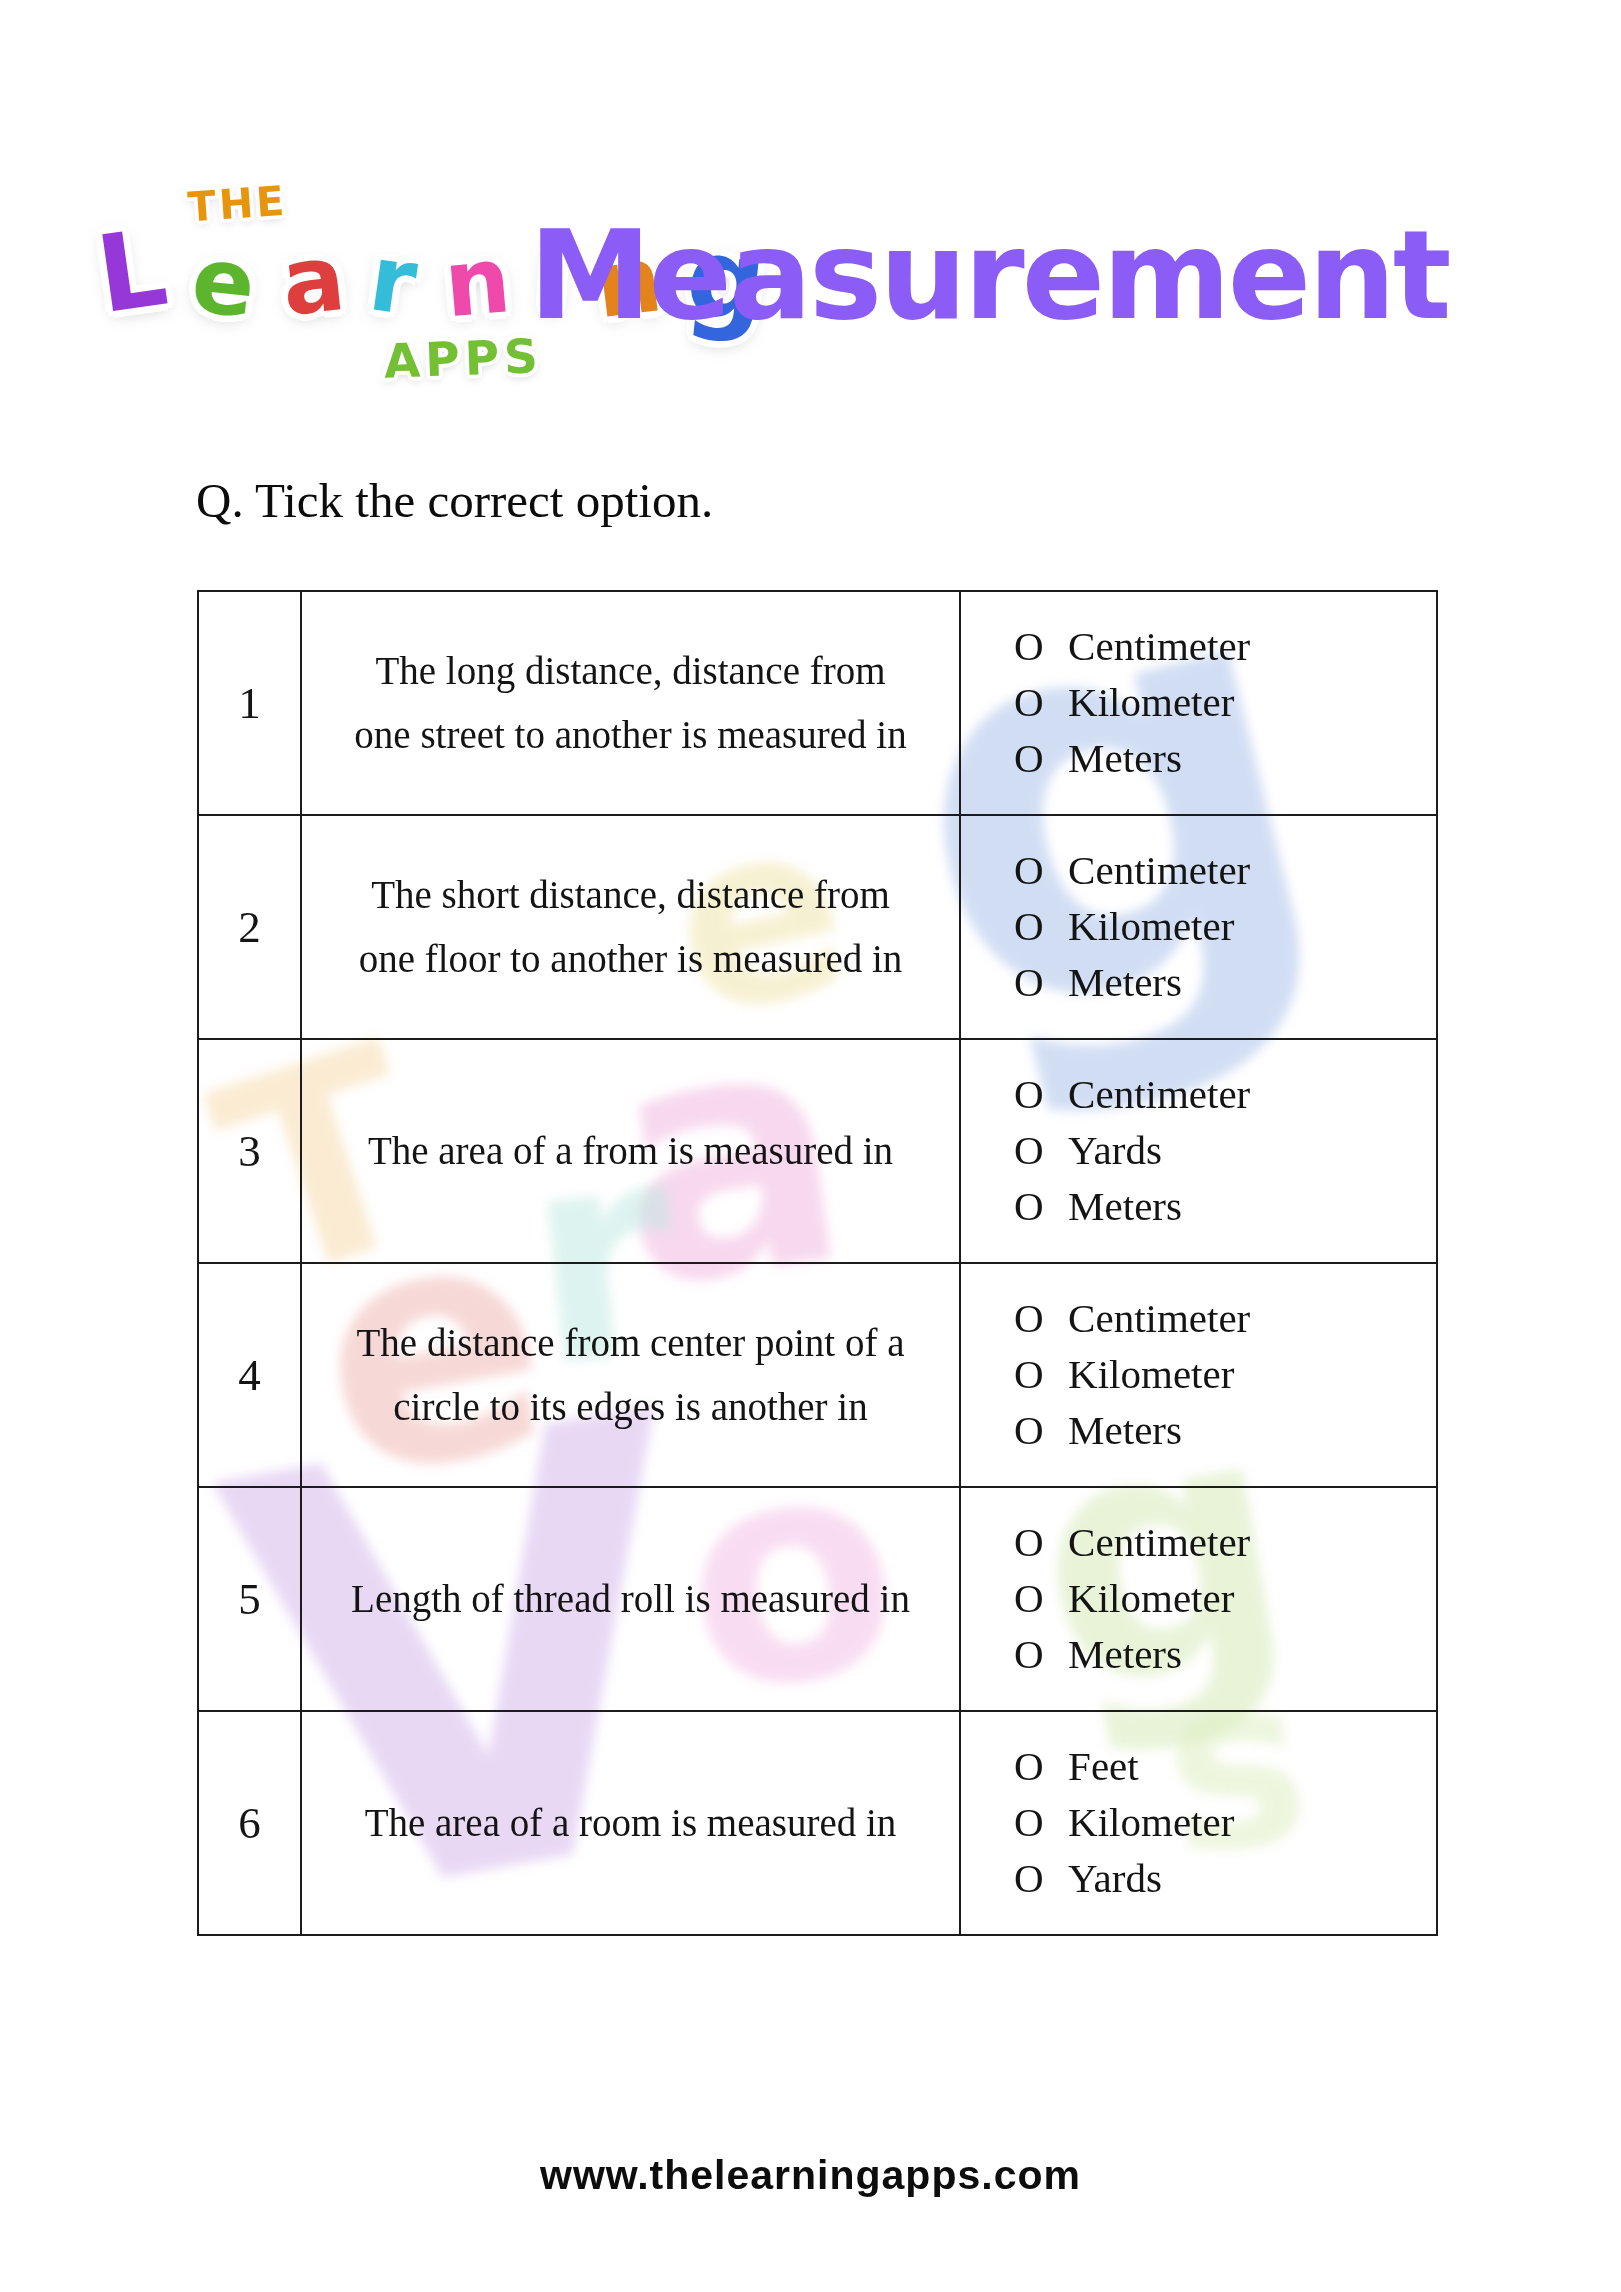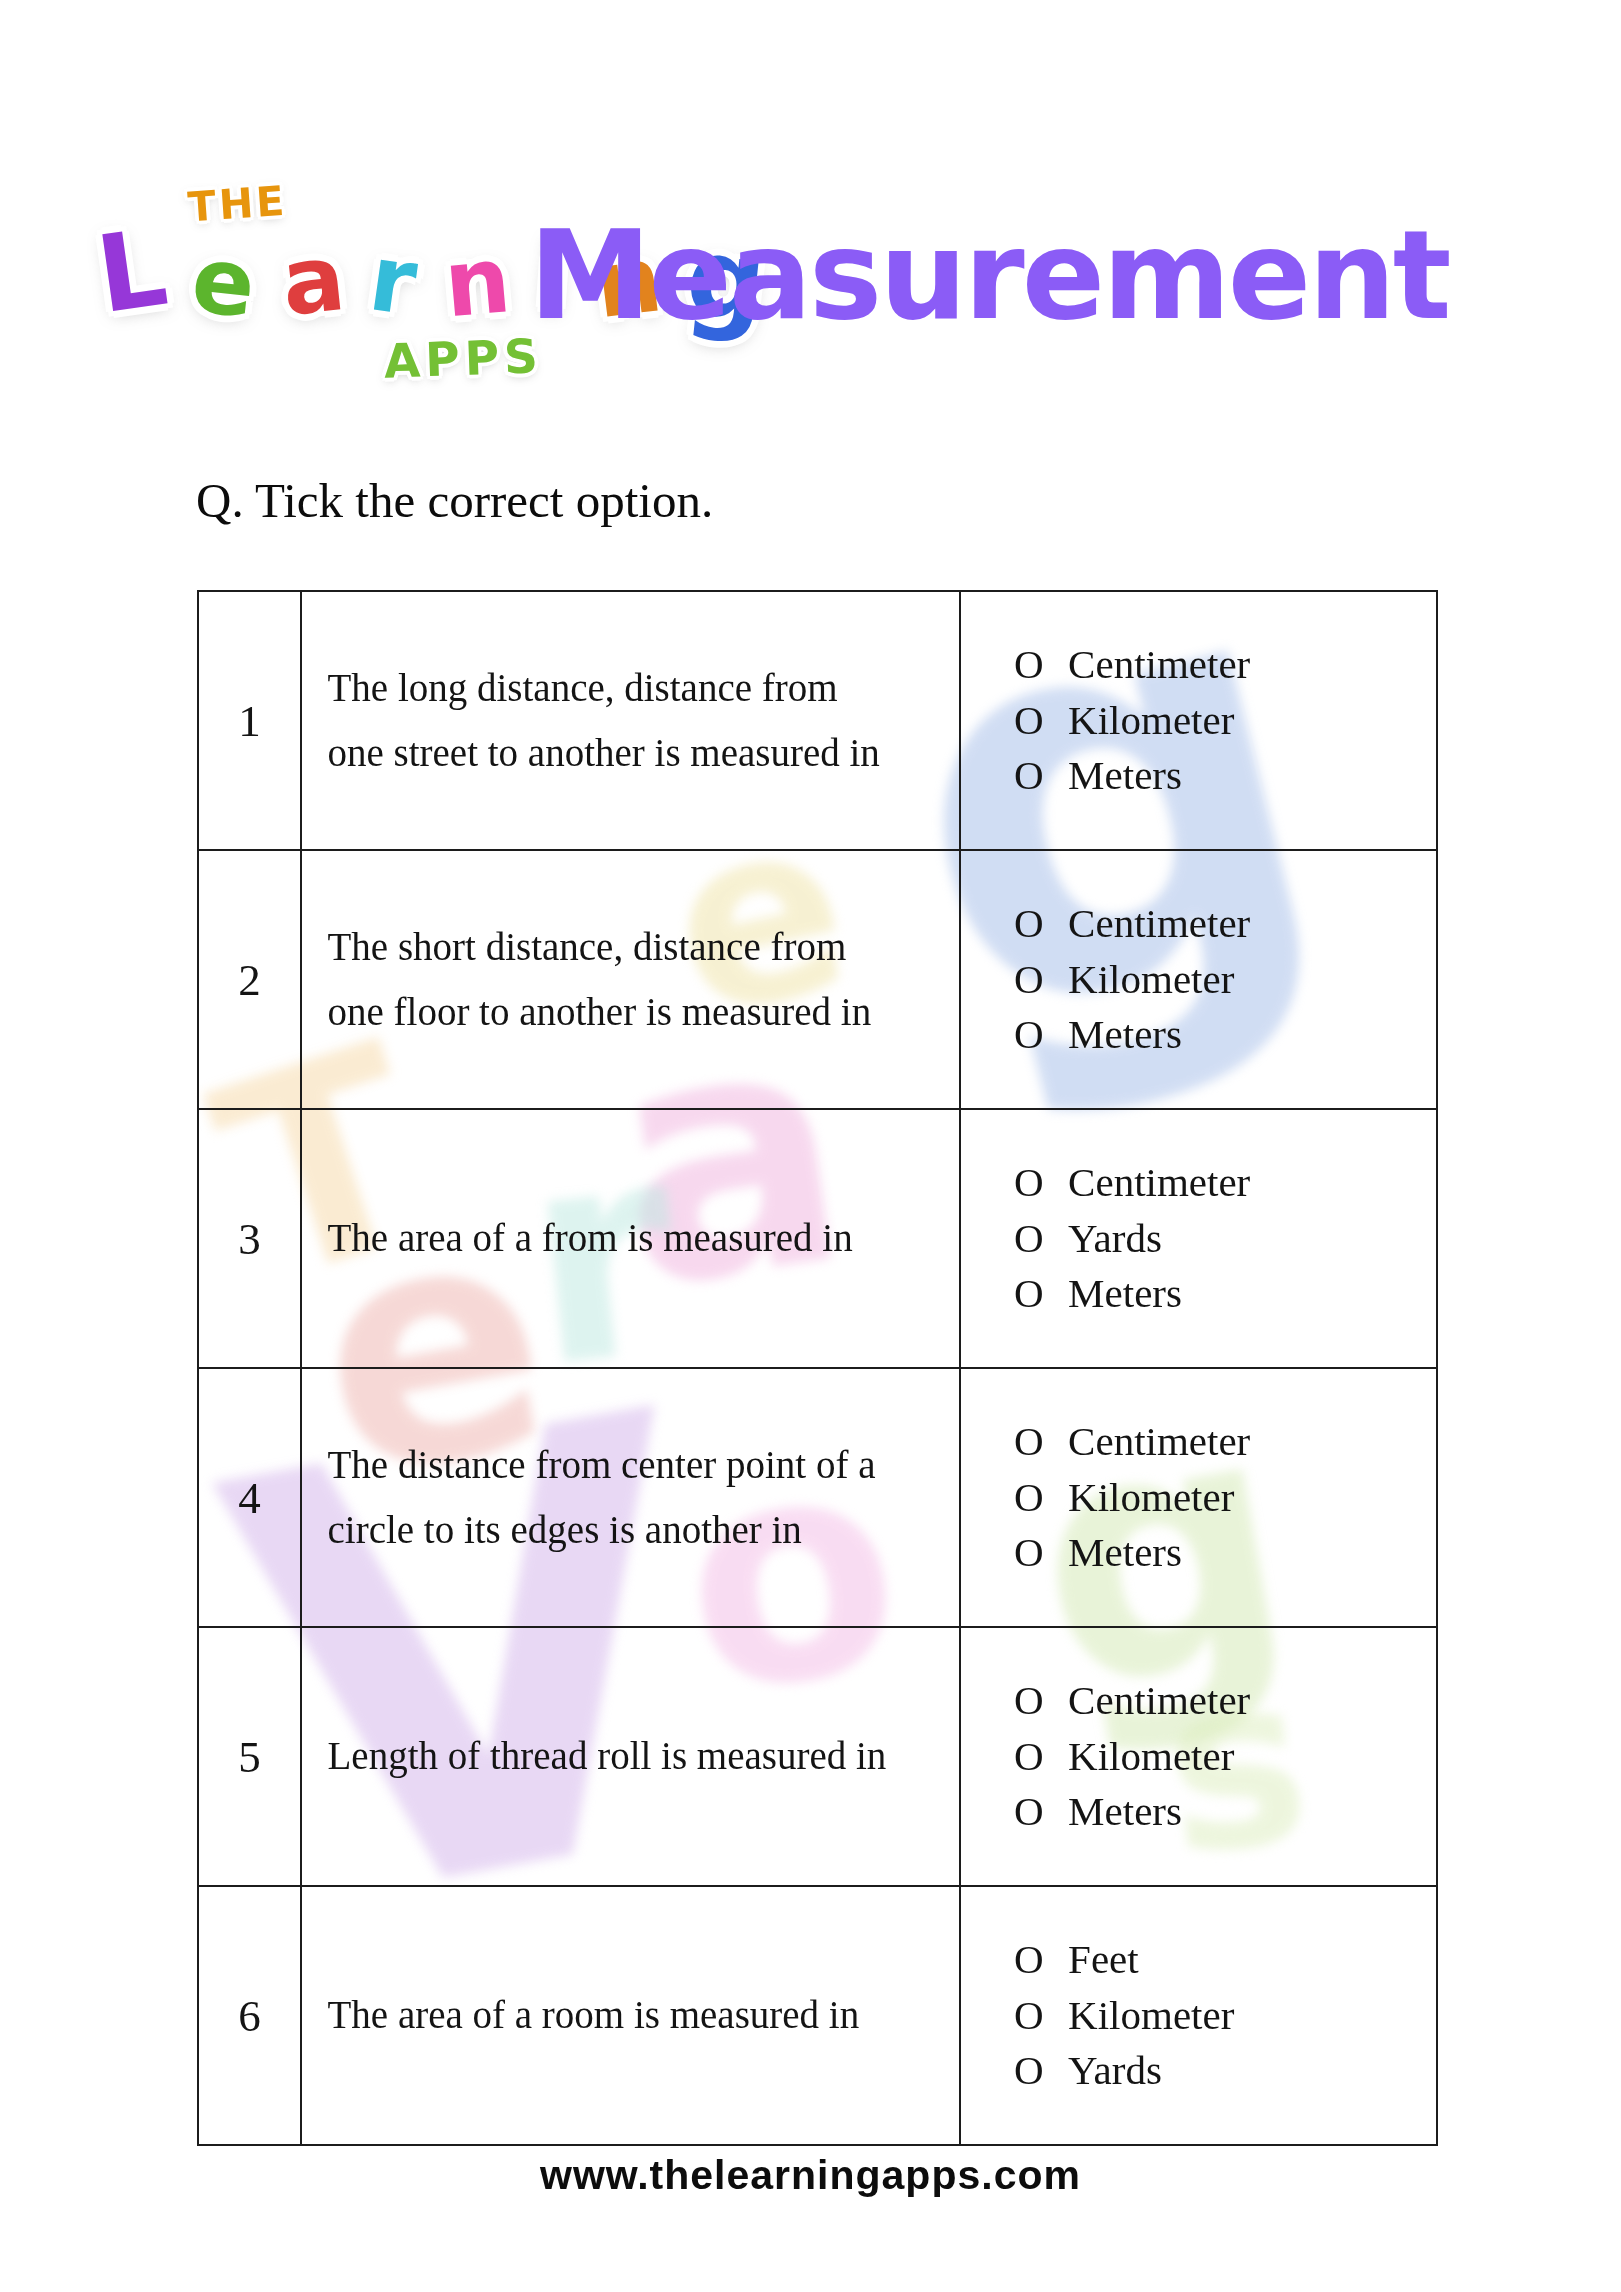--- a/index.html
+++ b/index.html
@@ -95,22 +95,22 @@
     position:absolute; left:197px; top:590px;
     width:1239px;
     border-collapse:collapse;
     table-layout:fixed;
     background:transparent;
   }
   table.sheet { border:2.9px solid #1c1c1c; }
   table.sheet td { border:2px solid #1c1c1c; vertical-align:middle; }
   td.num  { width:103px; text-align:center; font-size:45px; }
   td.q    {
-    width:659px; height:259px;
-    font-size:39px; line-height:1.65;
+    width:659px; height:224px;
+    text-align:center; font-size:39px; line-height:1.65;
     padding:0 25.5px; white-space:pre-line;
   }
   td.opts { width:477px; padding-left:53px; }
   .opt { display:flex; align-items:baseline; font-size:41px; line-height:1.36; }
   .omark { display:inline-block; margin-right:24.5px; }
 
   
   .footer {
     position:absolute; left:0; right:0; top:2152px;
     text-align:center;

